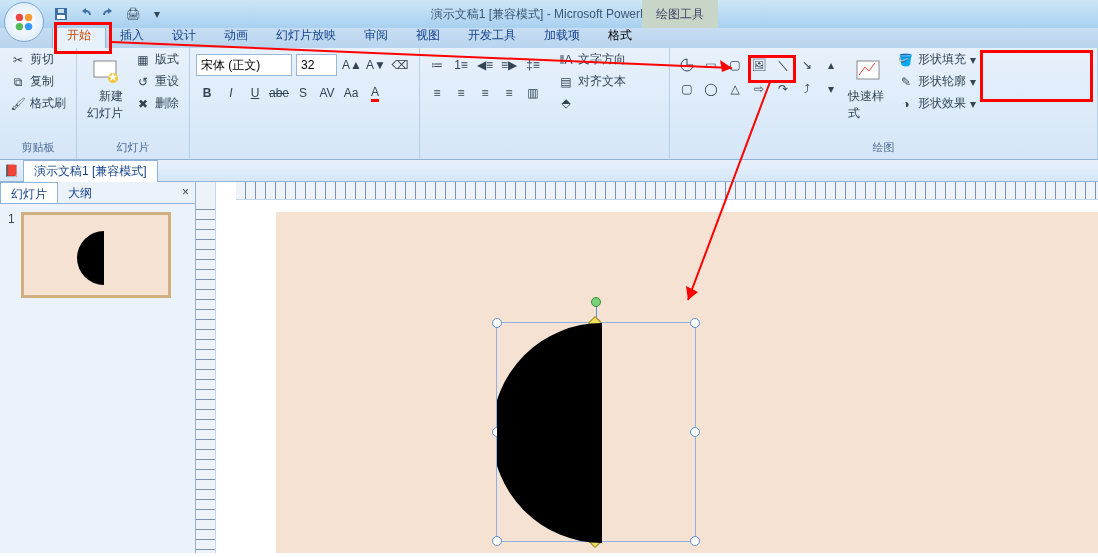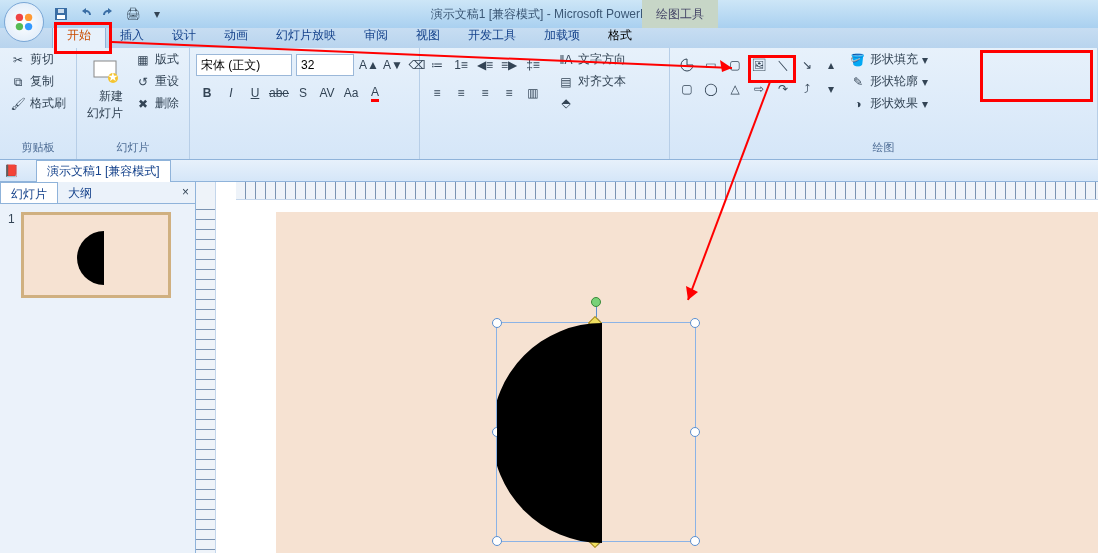--- a/index.html
+++ b/index.html
@@ -29,21 +29,21 @@
 .bigbtn .ico { width: 32px; height: 32px; display:flex;align-items:center;justify-content:center; }
 .smallrow { display: flex; flex-direction: column; gap: 3px; }
 .smallbtn { display: flex; align-items: center; gap: 4px; padding: 1px 4px; color: #345; }
 .smallbtn .ico { width: 16px; height: 16px; display:flex;align-items:center;justify-content:center; }
 .combo { height: 22px; border: 1px solid #9bb8d9; background: #fff; display: flex; align-items: center; padding: 0 4px; }
 .btnrow { display: flex; gap: 2px; }
 .btnrow .b { width: 22px; height: 22px; display:flex;align-items:center;justify-content:center; border: 1px solid transparent; color:#345; }
 
 
 .docbar { height: 22px; background: linear-gradient(#e7f1fb,#d5e6f8); border-bottom: 1px solid #8fb3da; display: flex; align-items: center; padding-left: 4px; }
-.doctab { background: #fff; border: 1px solid #8fb3da; border-bottom: none; padding: 2px 10px; color: #15428b; margin-left: 13px; }
+.doctab { background: #fff; border: 1px solid #8fb3da; border-bottom: none; padding: 2px 10px; color: #15428b; }
 
 
 .workspace { display: flex; height: calc(557px - 28px - 24px - 112px - 22px); }
 .slidepanel { width: 196px; background: #ebf2fa; border-right: 1px solid #8fb3da; display:flex; flex-direction:column; }
 .panetabs { display: flex; height: 22px; border-bottom: 1px solid #8fb3da; }
 .panetab { padding: 3px 10px; color: #15428b; }
 .panetab.active { background: #fff; border: 1px solid #8fb3da; border-bottom: none; }
 .panetabs .close { margin-left: auto; padding: 3px 6px; color:#345; }
 .thumblist { flex:1; padding: 8px; overflow:auto; }
 .thumb { display:flex; gap:6px; }
@@ -175,21 +175,21 @@
     </div>
     <div class="group-label">幻灯片</div>
   </div>
 
   <div class="group" style="width:230px">
     <div class="group-body" style="flex-direction:column;gap:6px;padding-top:4px">
       <div style="display:flex;gap:4px">
         <div class="combo" style="width:96px">
             <span>宋体 (正文)</span>
           </div>
-        <div class="combo" style="width:58px">
+        <div class="combo" style="width:41px">
             <span>32</span>
           </div>
         <div class="btnrow">
           <div class="b">A<sup>▲</sup></div>
           <div class="b">A<sup>▼</sup></div>
           <div class="b">
               <span>⌫</span>
             </div>
         </div>
       </div>
@@ -268,20 +268,29 @@
         </div>
         <div class="btnrow">
           <div class="b">▢</div>
           <div class="b">◯</div>
           <div class="b">△</div>
           <div class="b">⇨</div>
           <div class="b">↷</div>
           <div class="b">⤴</div>
           <div class="b">▾</div>
         </div>
+      </div>
+      <div class="bigbtn">
+        <div class="ico">
+            <svg width="26" height="26" viewBox="0 0 26 26">
+              <rect x="2" y="4" width="22" height="18" fill="#fff" stroke="#888"></rect>
+              <path d="M4 18 L10 10 L14 14 L20 6" stroke="#e44" fill="none"></path>
+            </svg>
+          </div>
+        <span>快速样式</span>
       </div>
       <div class="smallrow">
         <div class="smallbtn">
             <span class="ico">🪣</span>
             <span>形状填充</span>
             <span>▾</span>
           </div>
         <div class="smallbtn">
             <span class="ico">✎</span>
             <span>形状轮廓</span>

